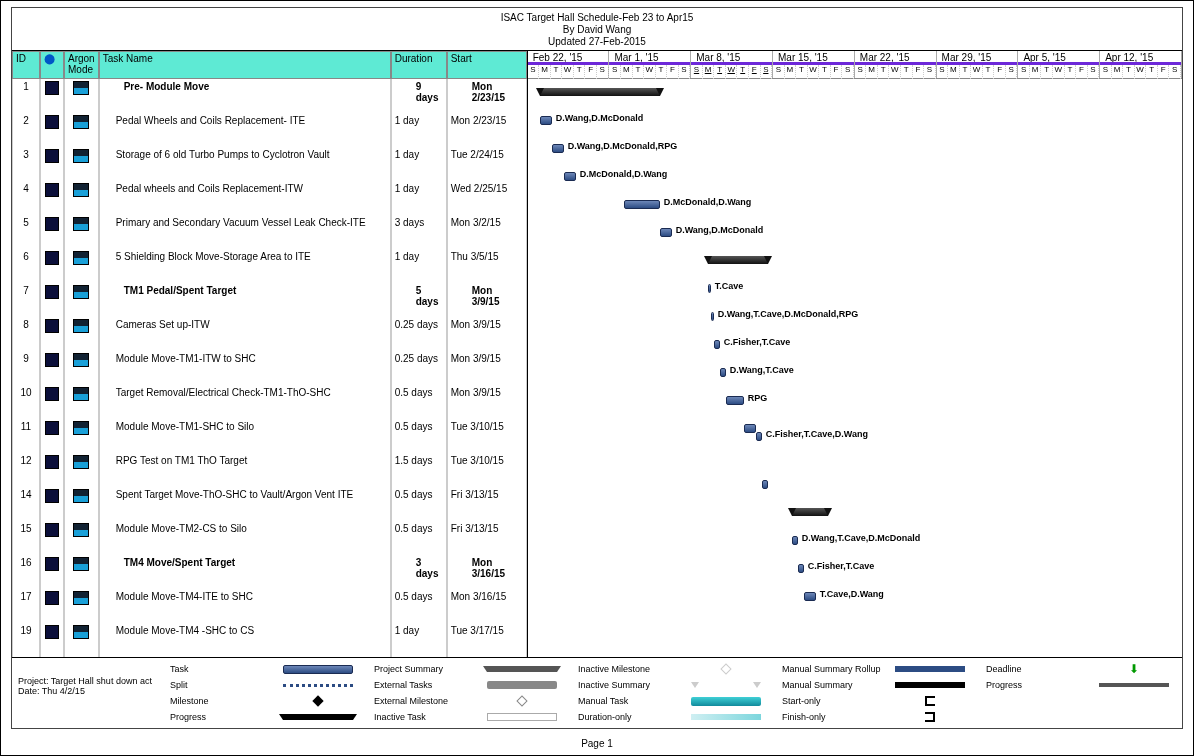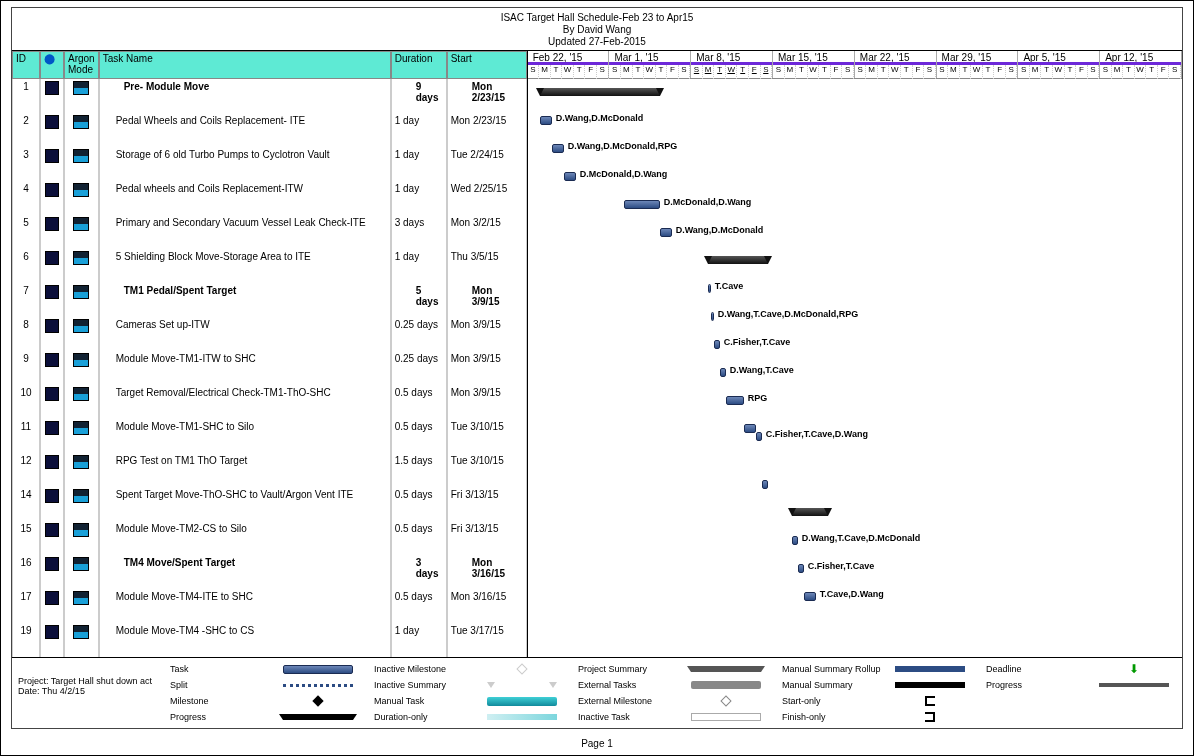--- a/index.html
+++ b/index.html
@@ -473,67 +473,67 @@
             </div>
             <div class="lr">
               <span class="lab">Progress</span>
               <span class="sym">
                 <span class="sym-sum"></span>
               </span>
             </div>
           </div>
           <div class="lc">
             <div class="lr">
-              <span class="lab">Inactive Milestone</span>
-              <span class="sym">
-                <span class="sym-inactm"></span>
-              </span>
-            </div>
-            <div class="lr">
-              <span class="lab">Inactive Summary</span>
-              <span class="sym">
-                <span class="sym-inacts"></span>
-              </span>
-            </div>
-            <div class="lr">
-              <span class="lab">Manual Task</span>
-              <span class="sym">
-                <span class="sym-manual"></span>
-              </span>
-            </div>
-            <div class="lr">
-              <span class="lab">Duration-only</span>
-              <span class="sym">
-                <span class="sym-duronly"></span>
+              <span class="lab">Project Summary</span>
+              <span class="sym">
+                <span class="sym-psum"></span>
+              </span>
+            </div>
+            <div class="lr">
+              <span class="lab">External Tasks</span>
+              <span class="sym">
+                <span class="sym-ext"></span>
+              </span>
+            </div>
+            <div class="lr">
+              <span class="lab">External Milestone</span>
+              <span class="sym">
+                <span class="sym-extm"></span>
+              </span>
+            </div>
+            <div class="lr">
+              <span class="lab">Inactive Task</span>
+              <span class="sym">
+                <span class="sym-inact"></span>
               </span>
             </div>
           </div>
           <div class="lc">
             <div class="lr">
-              <span class="lab">Project Summary</span>
-              <span class="sym">
-                <span class="sym-psum"></span>
-              </span>
-            </div>
-            <div class="lr">
-              <span class="lab">External Tasks</span>
-              <span class="sym">
-                <span class="sym-ext"></span>
-              </span>
-            </div>
-            <div class="lr">
-              <span class="lab">External Milestone</span>
-              <span class="sym">
-                <span class="sym-extm"></span>
-              </span>
-            </div>
-            <div class="lr">
-              <span class="lab">Inactive Task</span>
-              <span class="sym">
-                <span class="sym-inact"></span>
+              <span class="lab">Inactive Milestone</span>
+              <span class="sym">
+                <span class="sym-inactm"></span>
+              </span>
+            </div>
+            <div class="lr">
+              <span class="lab">Inactive Summary</span>
+              <span class="sym">
+                <span class="sym-inacts"></span>
+              </span>
+            </div>
+            <div class="lr">
+              <span class="lab">Manual Task</span>
+              <span class="sym">
+                <span class="sym-manual"></span>
+              </span>
+            </div>
+            <div class="lr">
+              <span class="lab">Duration-only</span>
+              <span class="sym">
+                <span class="sym-duronly"></span>
               </span>
             </div>
           </div>
           <div class="lc">
             <div class="lr">
               <span class="lab">Manual Summary Rollup</span>
               <span class="sym">
                 <span class="sym-roll"></span>
               </span>
             </div>

